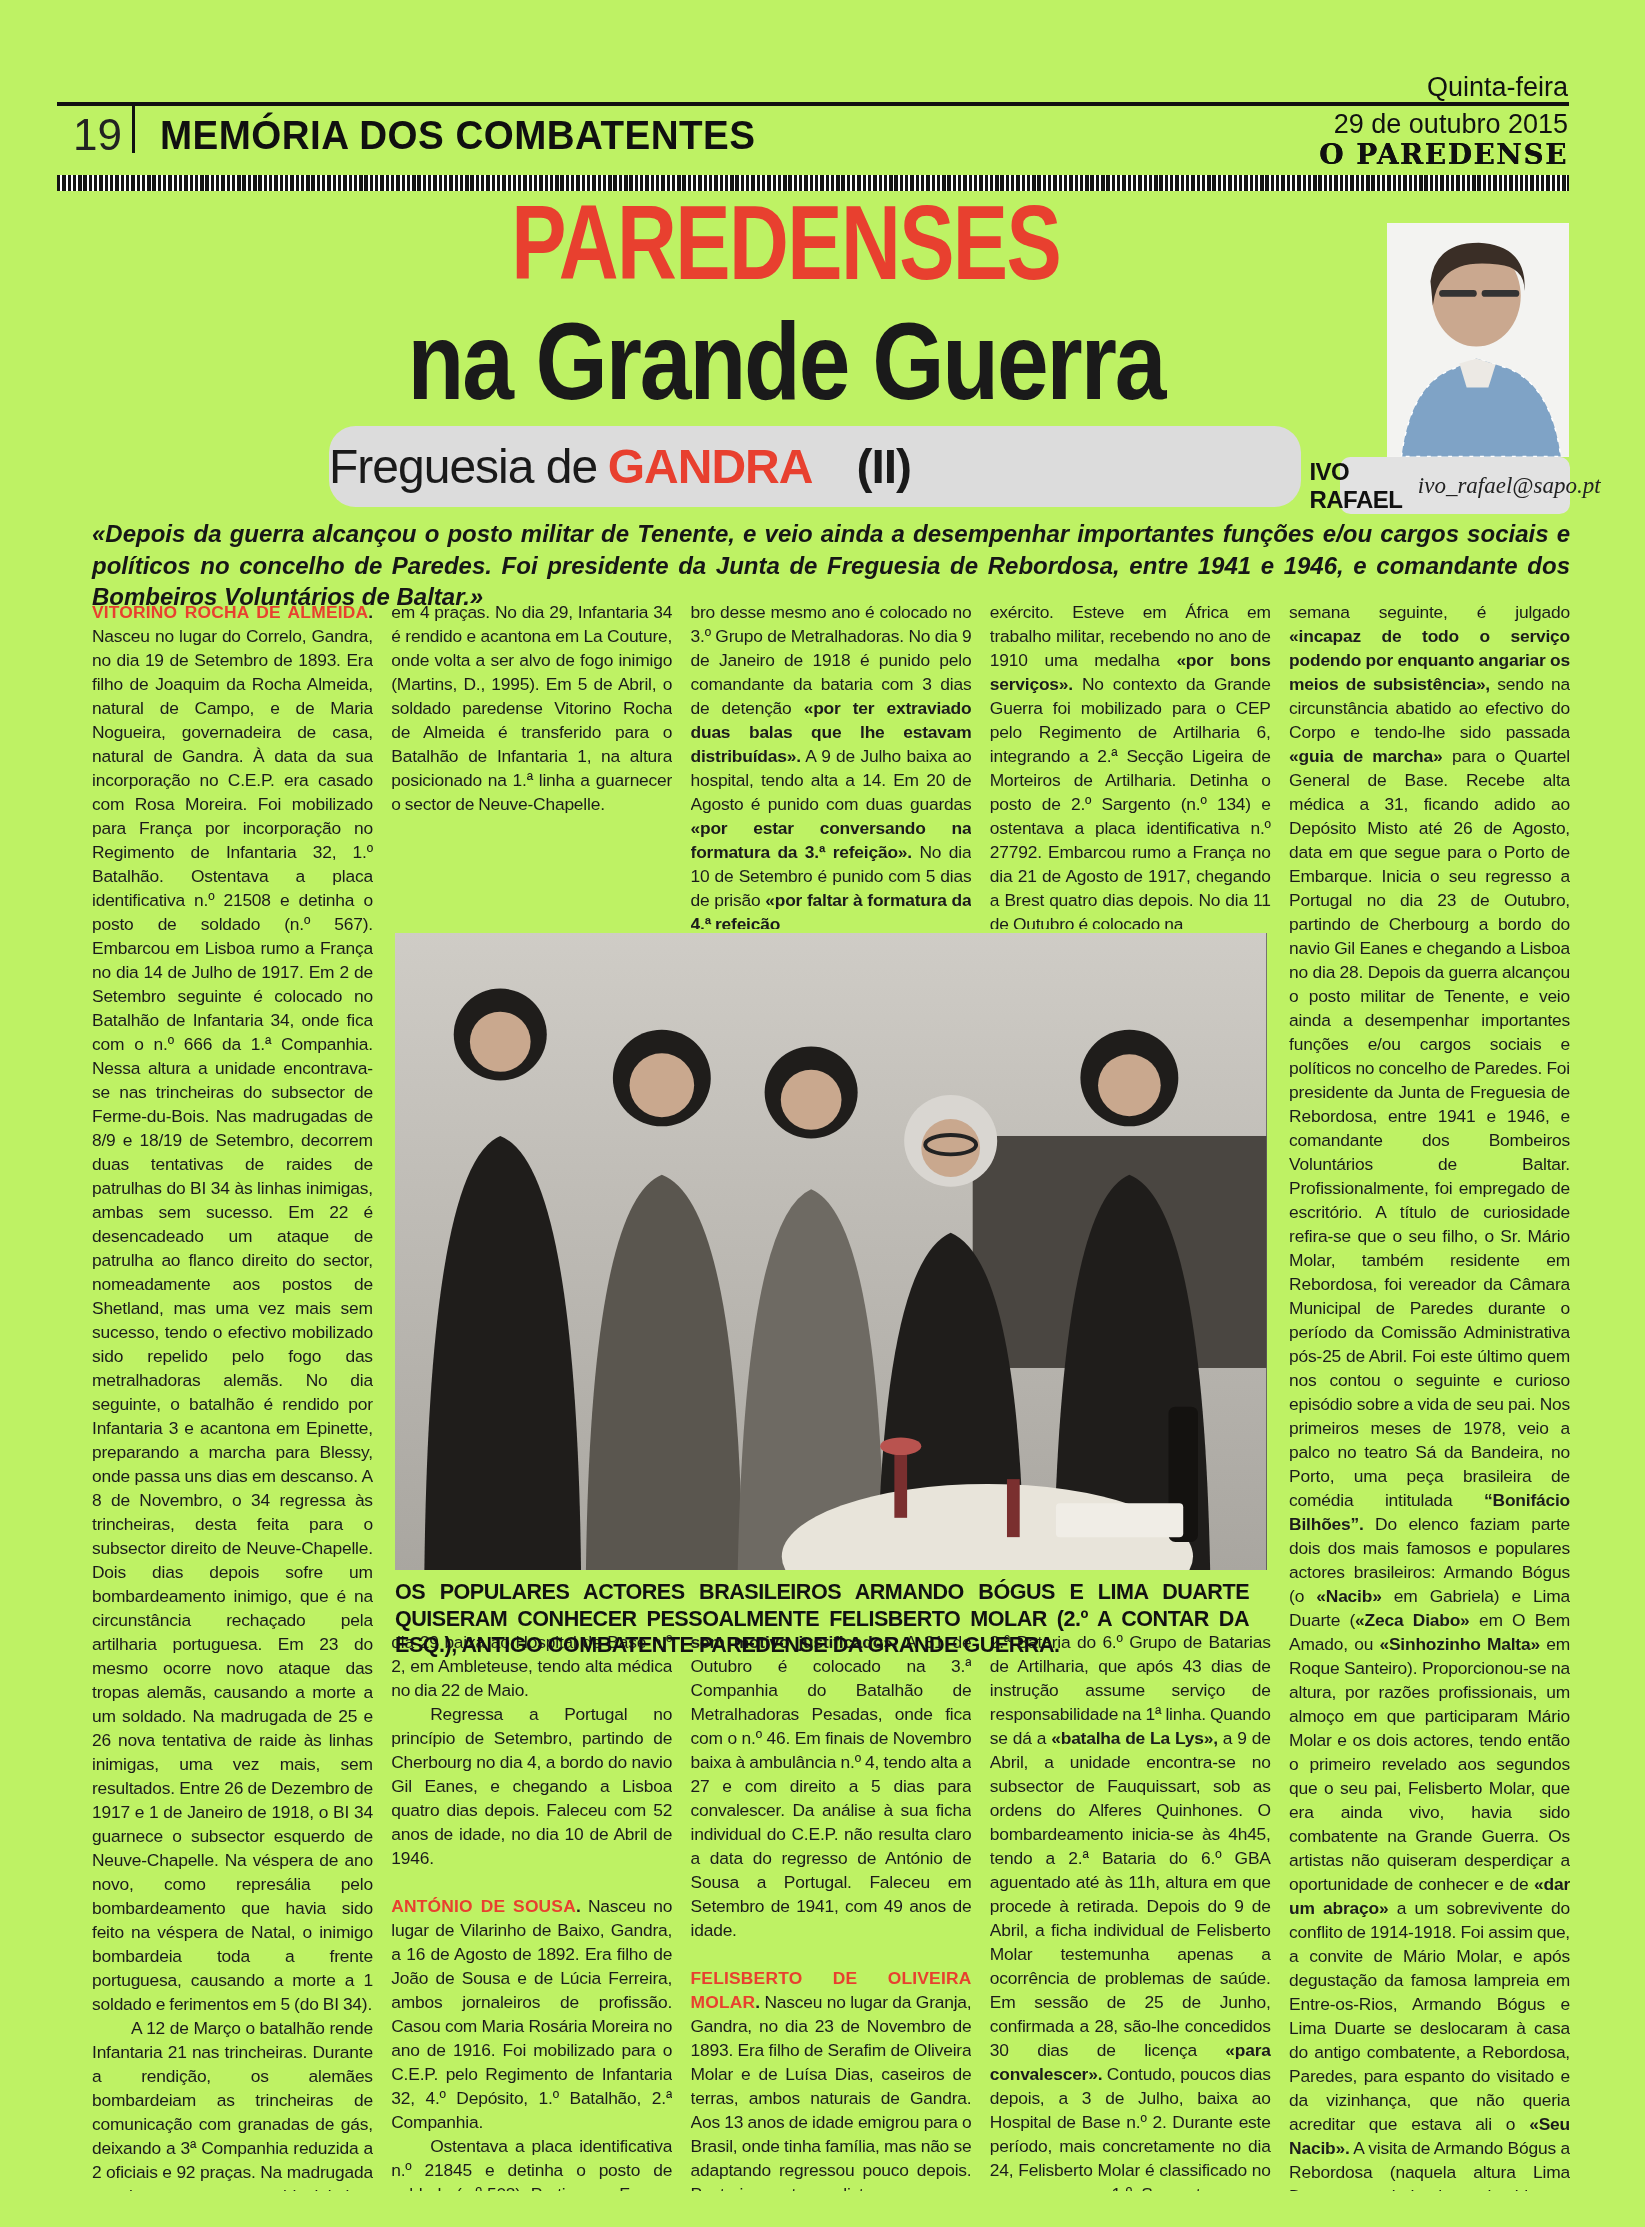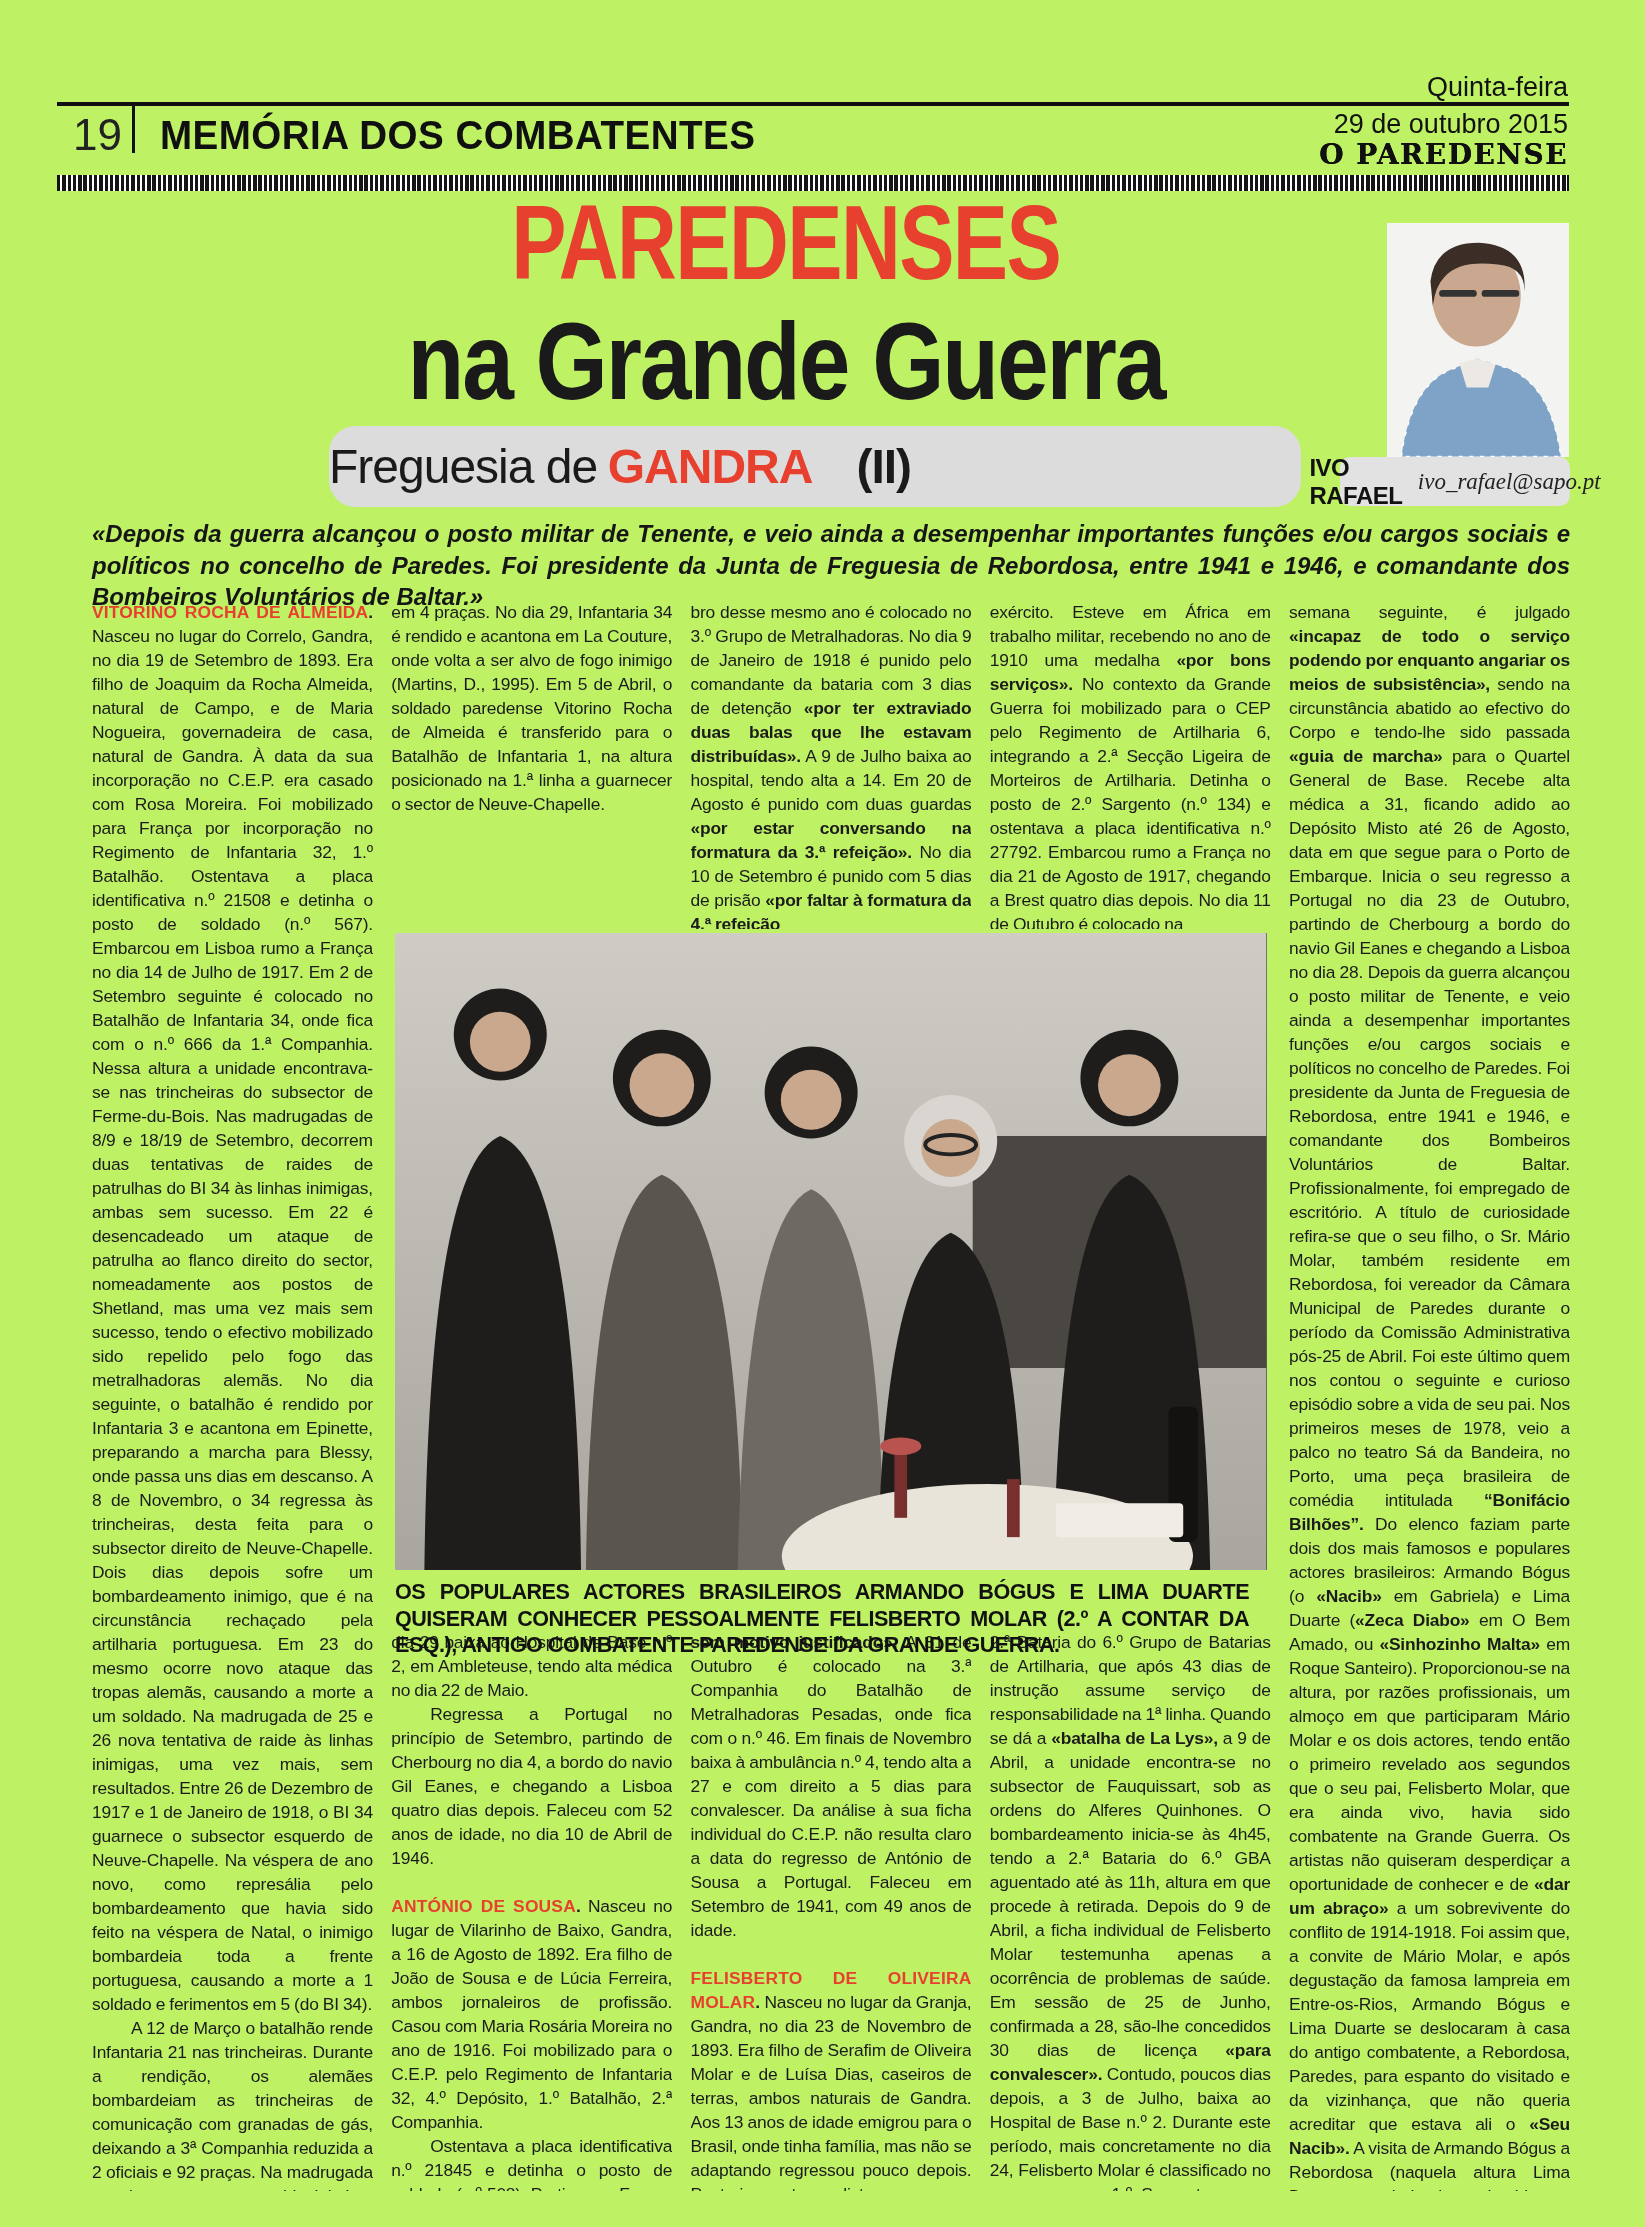--- a/index.html
+++ b/index.html
@@ -29,21 +29,21 @@
          transform:scale(0.86,1.02);letter-spacing:-2.4px;margin-top:13.5px;}
 
   
   .subbar{position:absolute;left:329px;top:426px;width:972px;height:81px;
           background:#dcdcdc;border-radius:26.6px;display:flex;align-items:center;
           justify-content:flex-start;font-size:48px;}
   .sub-light{font-weight:300;color:#1a1a1a;letter-spacing:-1px;}
   .sub-red{font-weight:700;color:#e8402f;margin-left:10.6px;letter-spacing:-1px;}
   .sub-bold{font-weight:700;color:#1a1a1a;letter-spacing:-1px;margin-left:44px;}
   .portrait{position:absolute;left:1387px;top:223px;width:182px;height:234px;overflow:hidden;background:#f4f4f2;}
-  .authorbox{position:absolute;left:1340px;top:457px;width:230px;height:49px;
+  .authorbox{position:absolute;left:1340px;top:457px;width:230px;height:57px;
              background:#e2e2e2;border-radius:10.6px;display:flex;align-items:center;
              justify-content:center;gap:7.7px;}
   .aname{font-size:24px;font-weight:700;color:#111;letter-spacing:-0.5px;}
   .abar{width:4.4px;height:25px;background:#e8402f;}
   .amail{font-size:23px;font-style:italic;font-family:"Liberation Serif",serif;color:#222;}
 
   
   .lead{position:absolute;left:92px;top:518px;width:1478px;font-size:24px;
         font-weight:700;font-style:italic;line-height:1.32;text-align:justify;color:#161616;}
 

